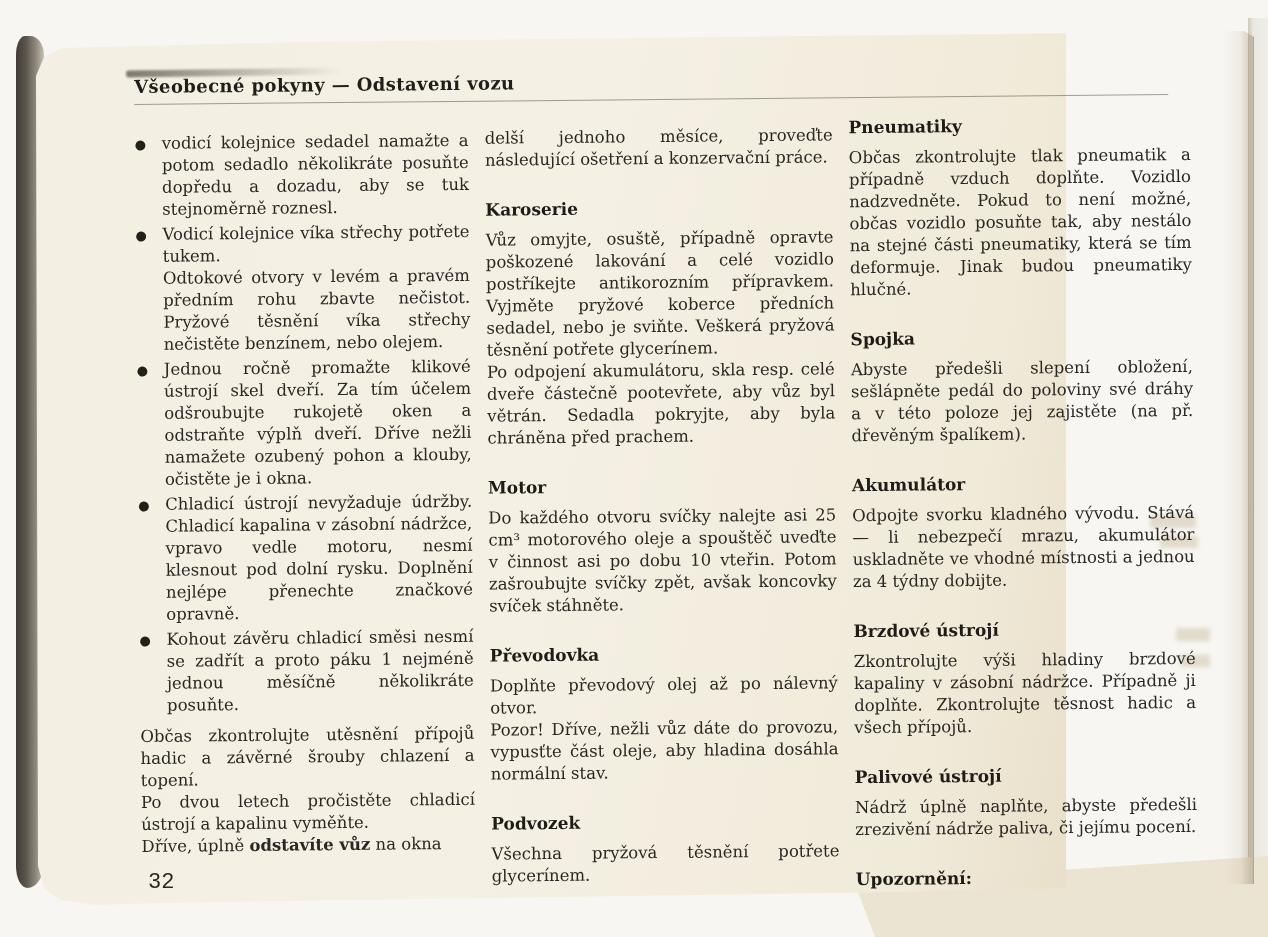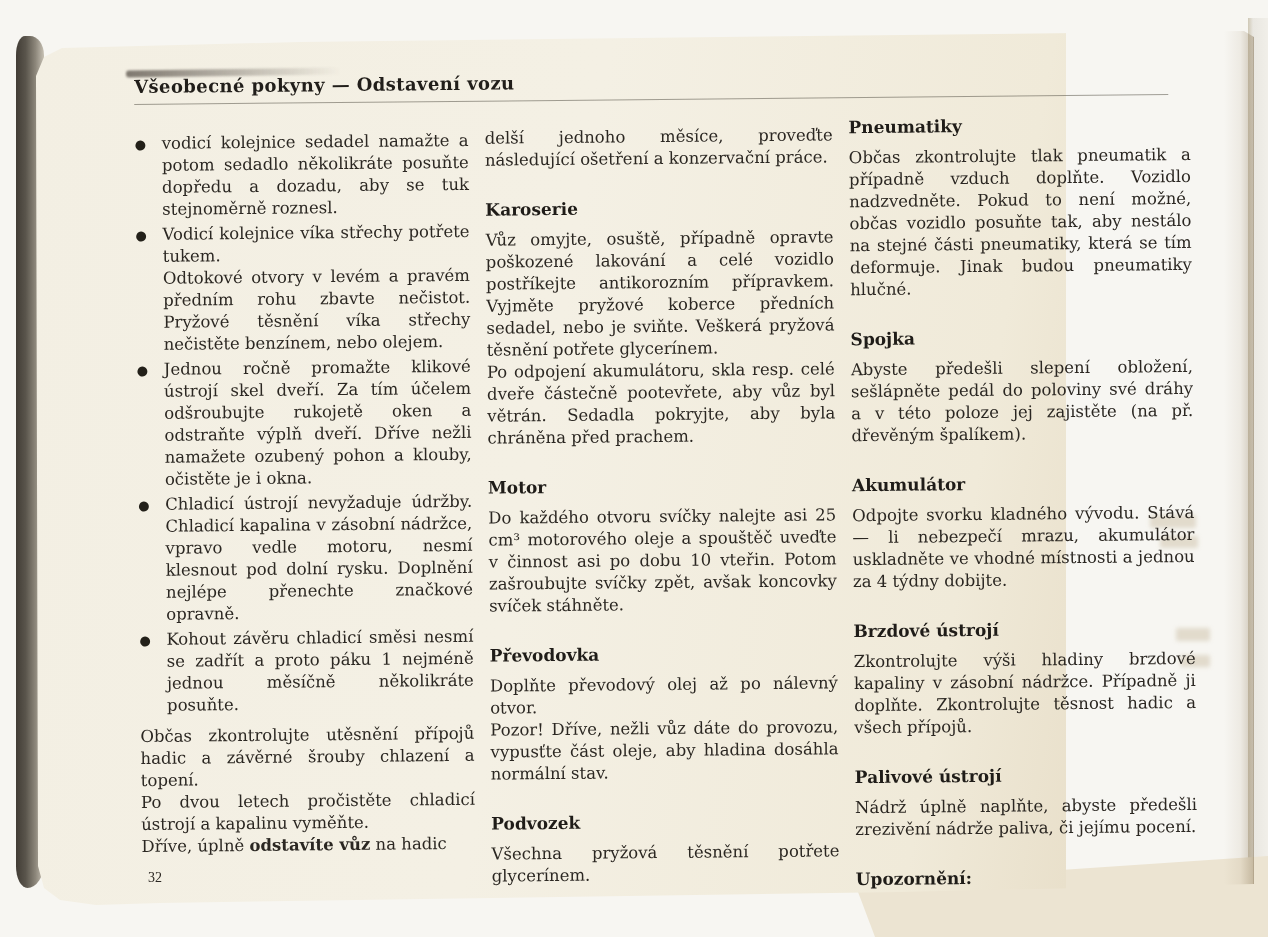--- a/index.html
+++ b/index.html
@@ -71,22 +71,22 @@
   .bullet .btxt{flex:1;white-space:pre-line;}
   .p{margin:0;}
   .p.gap{margin-top:9px;}
   .sec-h{
     font-weight:bold;font-size:17px;color:#1f1c18;text-align:left;
     margin:27px 0 9px 0;
   }
   .sec-h.first{margin-top:0;}
   .b{font-weight:bold;}
   .pageno{
-    position:absolute;left:148px;top:858px;font-size:14px;color:#2b2722;
-    font-family:Liberation Serif, serif;
+    position:absolute;left:148px;top:858px;font-size:22px;color:#2b2722;
+    font-family:Liberation Mono, monospace;
   }
 </style>
 </head>
 <body>
 
 <div class="spine-stack"></div>
 <div class="under-edge-right"></div>
 <div class="under-wedge-bottom"></div>
 
 <div class="page">
@@ -120,21 +120,21 @@
         <div class="bullet">
           <span class="dot">●</span>
           <span class="btxt">Chladicí ústrojí nevyžaduje údržby. Chladicí kapalina v zásobní nádržce, vpravo vedle motoru, nesmí klesnout pod dolní rysku. Doplnění nejlépe přenechte značkové opravně.</span>
         </div>
         <div class="bullet">
           <span class="dot">●</span>
           <span class="btxt">Kohout závěru chladicí směsi nesmí se zadřít a proto páku 1 nejméně jednou měsíčně několikráte posuňte.</span>
         </div>
         <p class="p gap">Občas zkontrolujte utěsnění přípojů hadic a závěrné šrouby chlazení a topení.</p>
         <p class="p">Po dvou letech pročistěte chladicí ústrojí a kapalinu vyměňte.</p>
-        <p class="p"><span>Dříve, úplně </span><span class="b">odstavíte vůz</span><span> na hadic</span></p>
+        <p class="p"><span>Dříve, úplně </span><span class="b">odstavíte vůz</span><span> na okna</span></p>
       </div>
 
       <div class="col col2">
         <p class="p">delší jednoho měsíce, proveďte následující ošetření a konzervační práce.</p>
 
         <div>
           <div class="sec-h">Karoserie</div>
           <p class="p">Vůz omyjte, osuště, případně opravte poškozené lakování a celé vozidlo postříkejte antikorozním přípravkem. Vyjměte pryžové koberce předních sedadel, nebo je sviňte. Veškerá pryžová těsnění potřete glycerínem.</p>
           <p class="p">Po odpojení akumulátoru, skla resp. celé dveře částečně pootevřete, aby vůz byl větrán. Sedadla pokryjte, aby byla chráněna před prachem.</p>
         </div>

